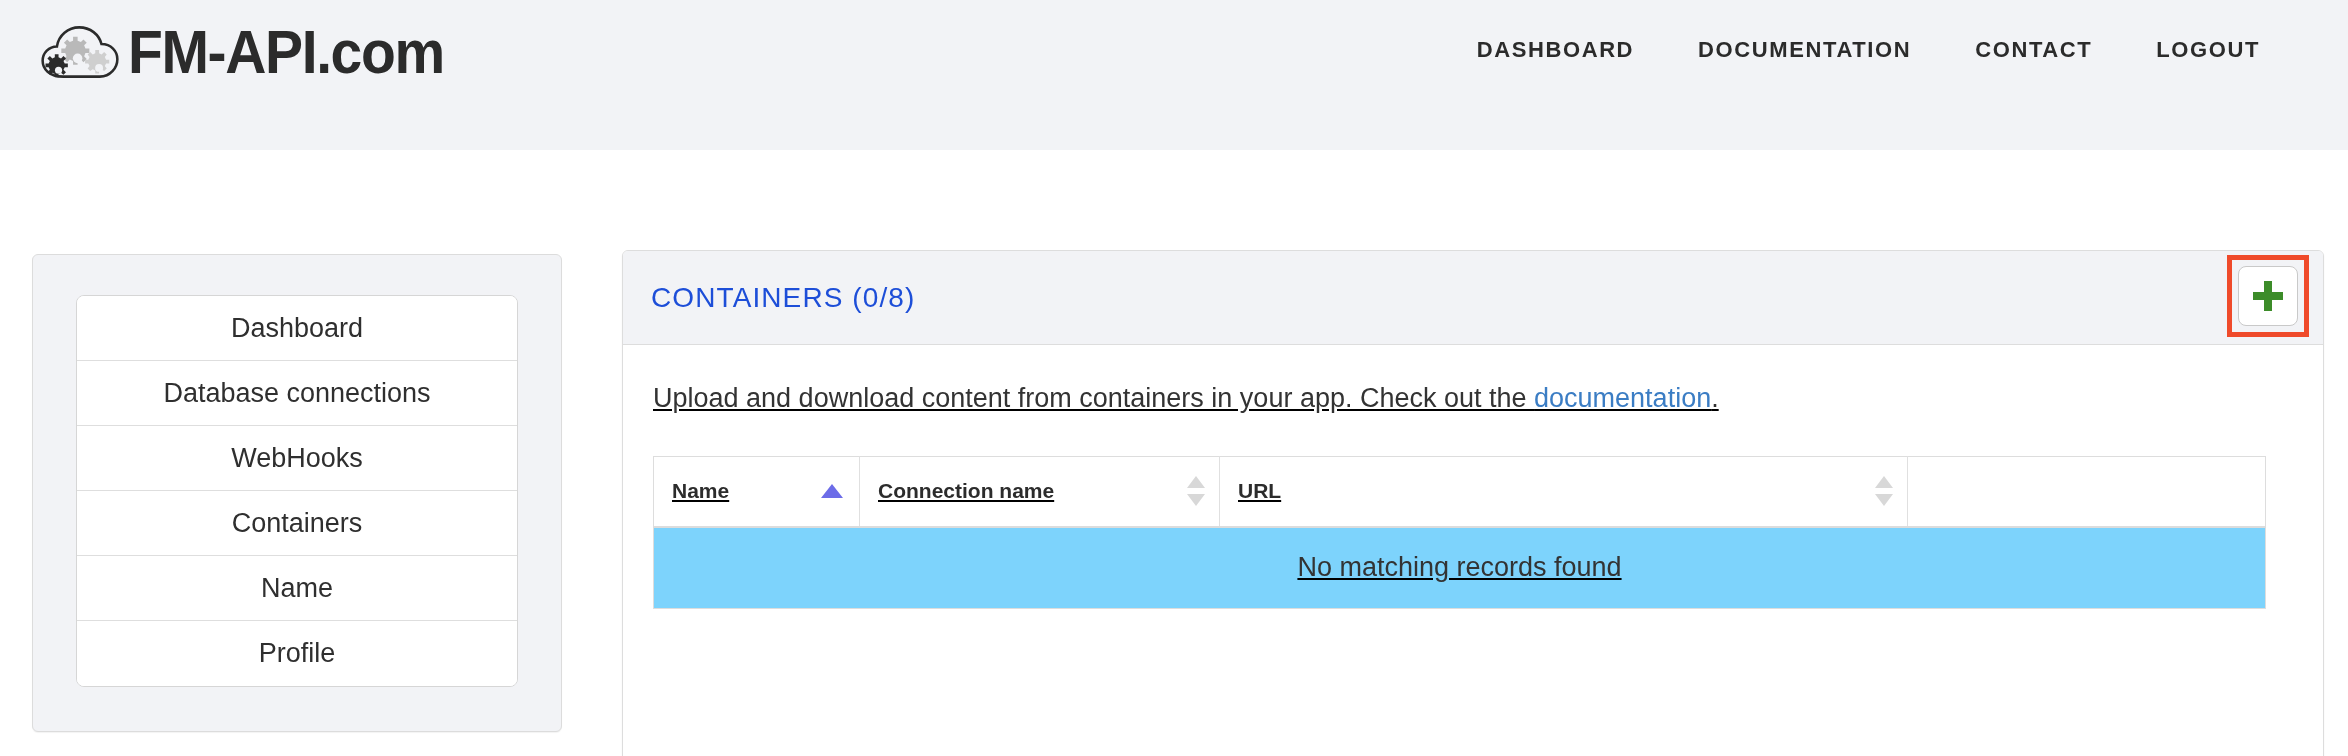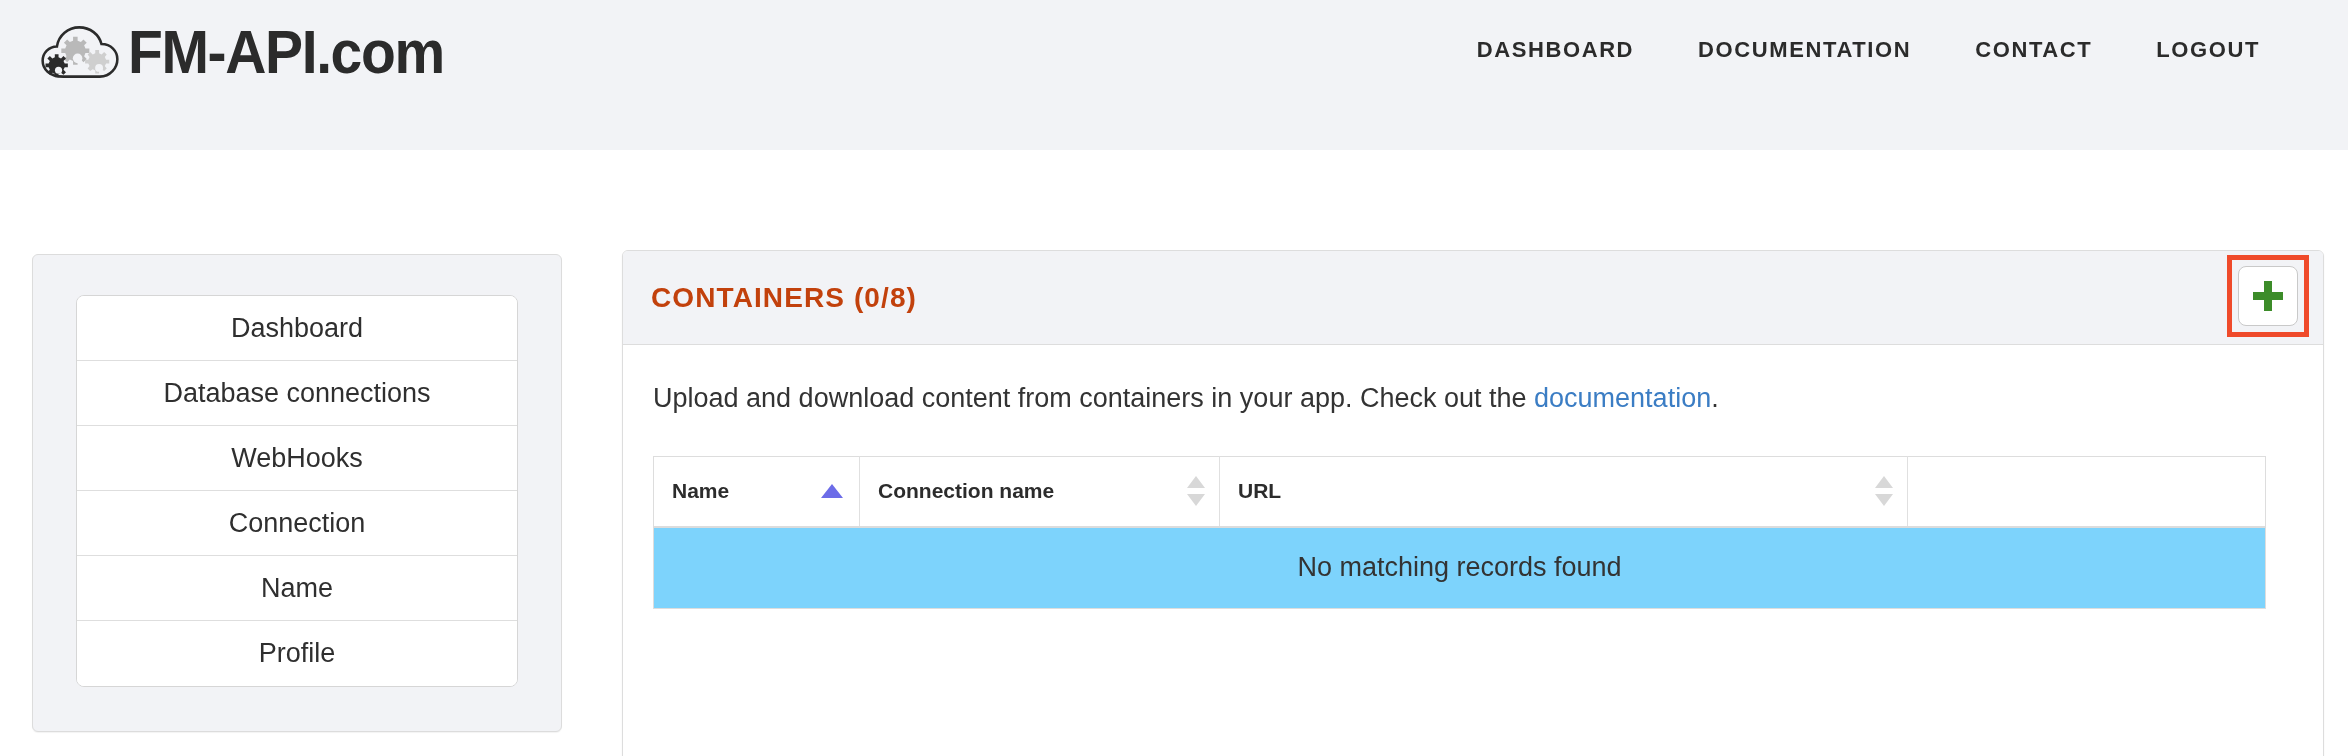--- a/index.html
+++ b/index.html
@@ -140,23 +140,23 @@
     border-radius: 5px 5px 0 0;
     box-sizing: border-box;
   }
   .panel-title {
     position: absolute;
     left: 28px;
     top: 0;
     height: 94px;
     line-height: 94px;
     font-size: 28px;
-    font-weight: bold;
+    font-weight: normal;
     letter-spacing: 1.1px;
-    color: #c2410c;
+    color: #1d4ed8;
     white-space: nowrap;
   }
   
   .add-highlight {
     position: absolute;
     right: 14px;
     top: 4px;
     width: 82px;
     height: 82px;
     border: 5px solid #ef4a2a;
@@ -193,20 +193,21 @@
   .plus-icon::before {
     left: 11px; top: 0; width: 8px; height: 30px;
   }
   .plus-icon::after {
     left: 0; top: 11px; width: 30px; height: 8px;
   }
 
   .panel-body {
     position: relative;
     padding: 36px 30px 0 30px;
+    text-decoration: underline;
   }
   .panel-desc {
     font-size: 27px;
     color: #333333;
     line-height: 1.3;
     margin: 0 0 40px 0;
     white-space: nowrap;
   }
   .doc-link {
     color: #3b7dc4;
@@ -322,21 +323,21 @@
   </div>
 </div>
 
 <div class="content">
 
   <div class="sidebar-panel">
     <div class="sidebar-list">
       <a class="sidebar-item" href="#">Dashboard</a>
       <a class="sidebar-item" href="#">Database connections</a>
       <a class="sidebar-item" href="#">WebHooks</a>
-      <a class="sidebar-item" href="#">Connection</a>
+      <a class="sidebar-item" href="#">Containers</a>
       <a class="sidebar-item" href="#">Name</a>
       <a class="sidebar-item" href="#">Profile</a>
     </div>
   </div>
 
   <div class="main-panel">
 
     <div class="panel-heading">
       <div class="panel-title">CONTAINERS (0/8)</div>
       <div class="add-highlight"></div>

